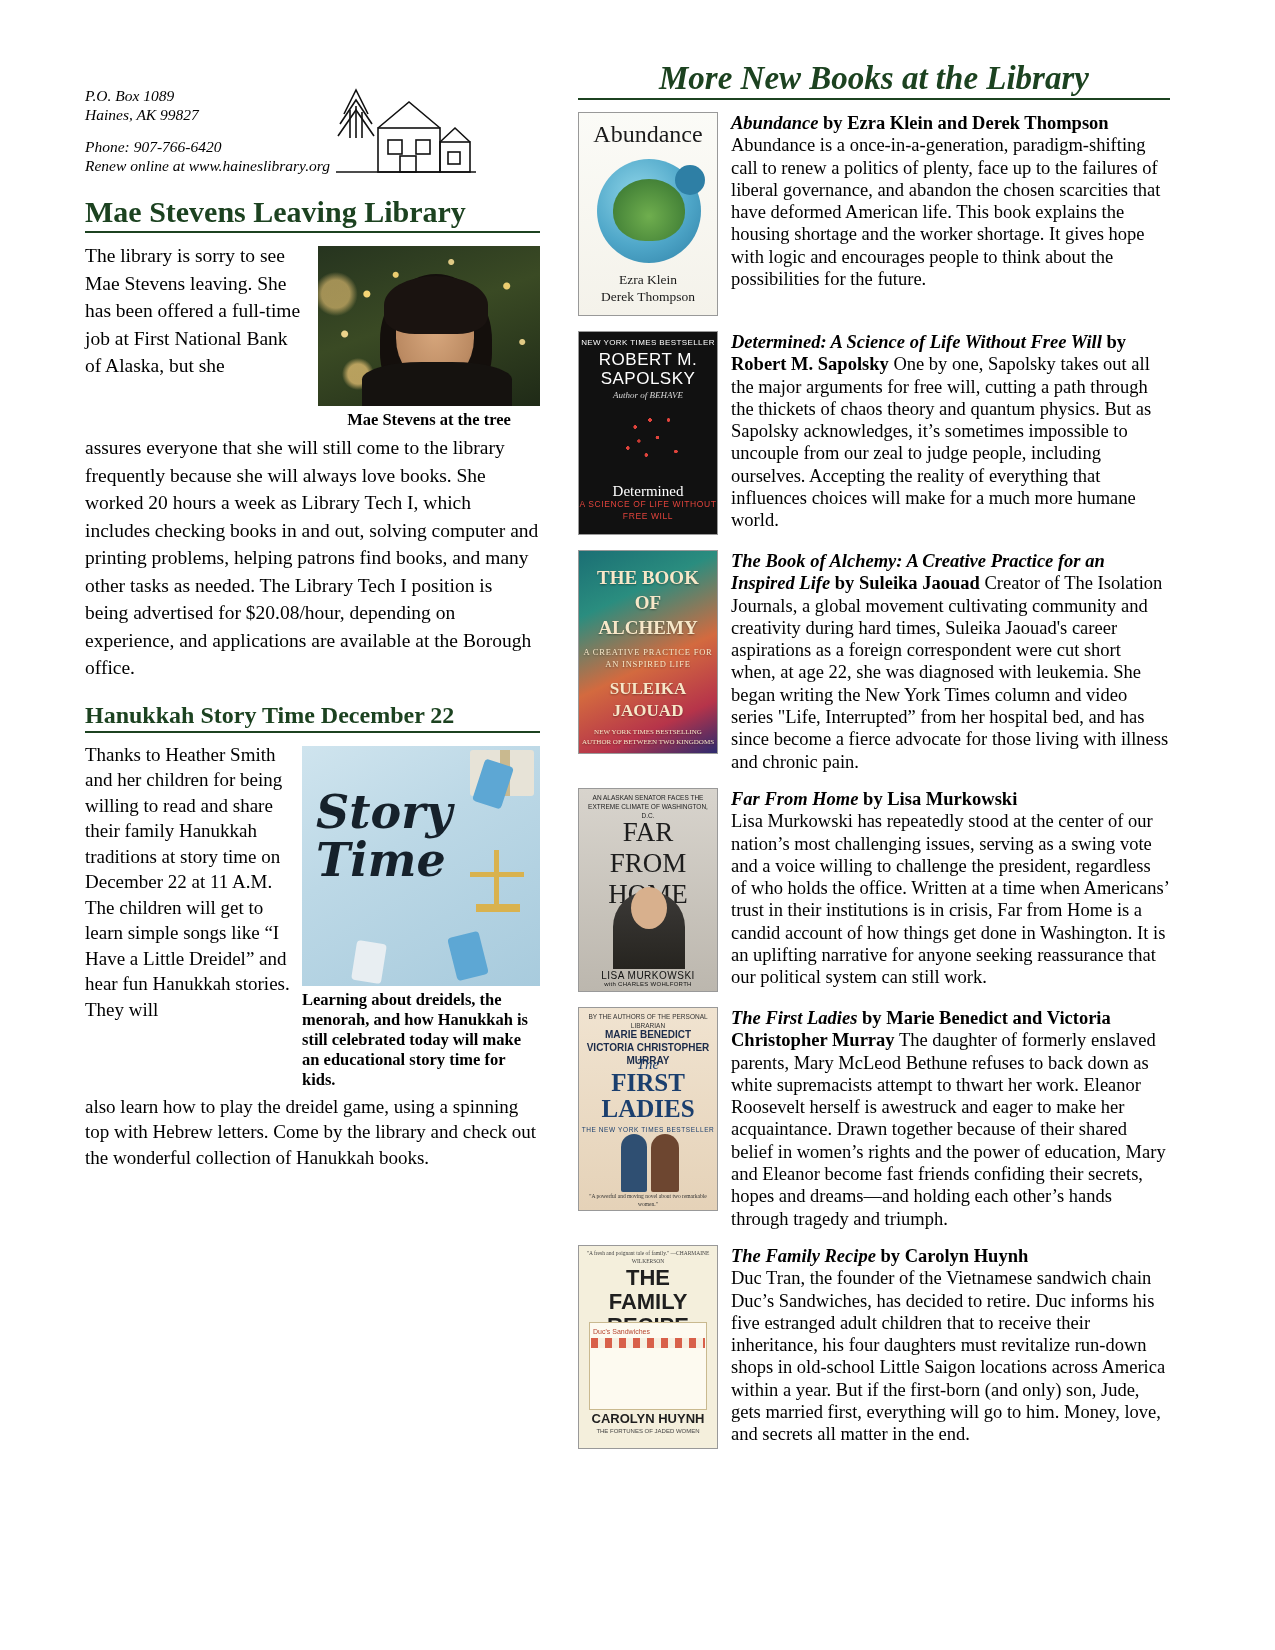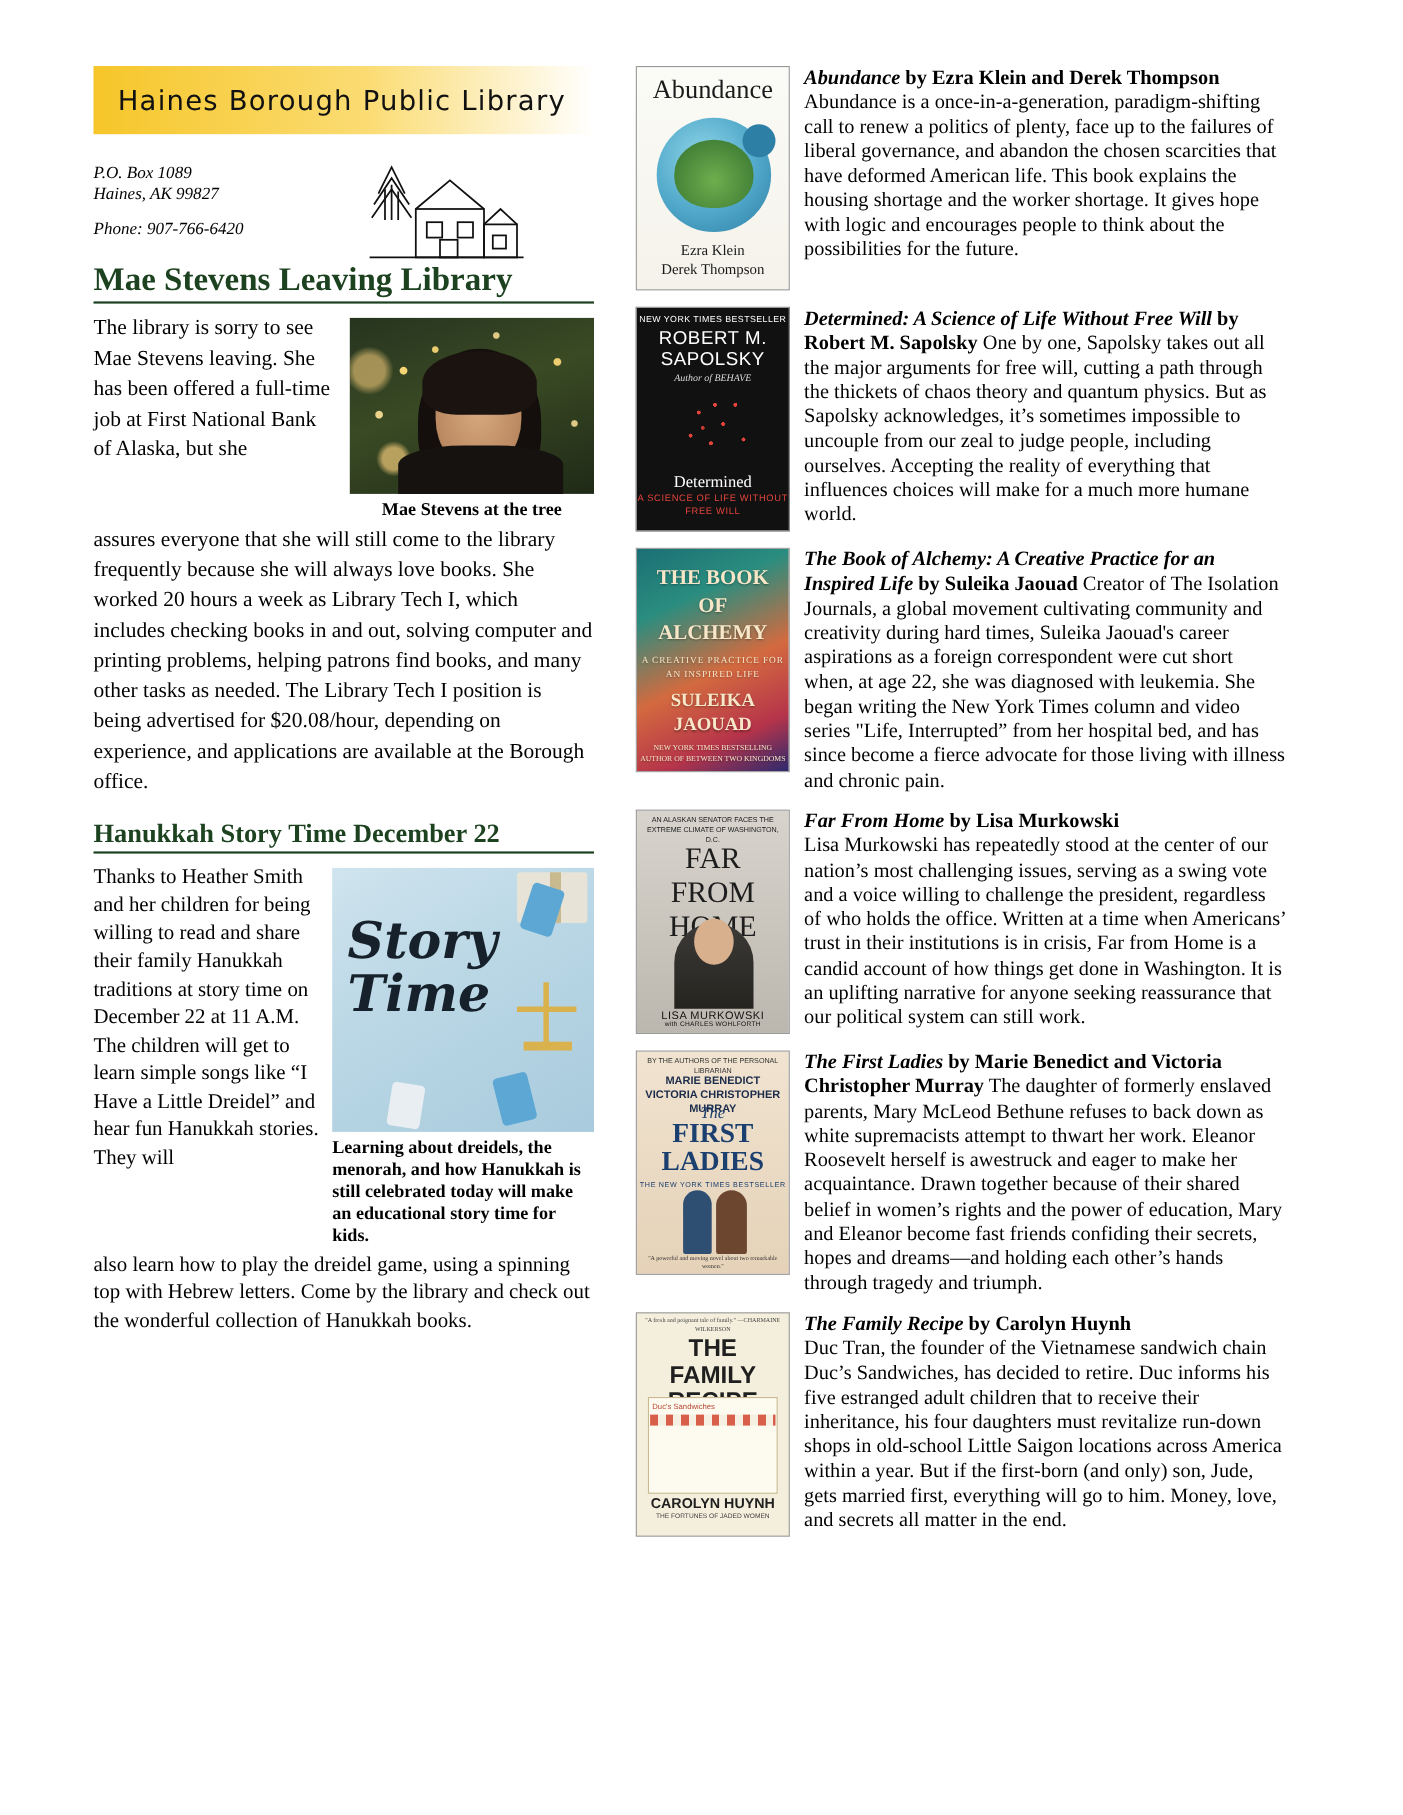--- a/index.html
+++ b/index.html
@@ -399,31 +399,29 @@
   .cv-family .auth small { display:block; font-weight:normal; font-size:6px; margin-top:2px; color:#444; }
 </style>
 </head>
 <body>
 
 <div class="page">
   <div class="columns">
 
     <div class="col-left">
 
-      <div class="masthead">
-        <div class="masthead-title">Haines Borough Public Library</div>
-      </div>
 
       <div class="address-block">
         <div class="grp">
           <div>P.O. Box 1089</div>
           <div>Haines, AK 99827</div>
         </div>
         <div class="grp">
           <div>Phone: 907-766-6420</div>
+          <div>Renew online at www.haineslibrary.org</div>
         </div>
         <svg class="library-logo" viewBox="0 0 150 115">
           <g stroke="#111" stroke-width="1.6" fill="none">
             <path d="M20 58 L20 30 M26 58 L26 26 M32 58 L32 32"></path>
             <path d="M14 34 L26 10 L38 34 M10 44 L26 20 L42 44 M8 56 L26 30 L44 56"></path>
             <rect x="48" y="48" width="62" height="44"></rect>
             <path d="M48 48 L79 22 L110 48"></path>
             <rect x="58" y="60" width="14" height="14"></rect>
             <rect x="86" y="60" width="14" height="14"></rect>
             <rect x="70" y="76" width="16" height="16"></rect>
@@ -468,20 +466,21 @@
           </div>
           <div class="caption left" style="width:238px;">Learning about dreidels, the  menorah, and how Hanukkah is still celebrated today will make an educational story time for kids.</div>
         </div>
         <span>Thanks to Heather Smith and her children for being willing to read and share their family Hanukkah traditions at story time on December 22 at 11 A.M. The children will get to learn simple songs like “I Have a Little Dreidel” and hear fun Hanukkah stories. They will</span>
         <div style="clear:both"></div>
         <span>also learn how to play the dreidel game, using a spinning top with Hebrew letters. Come by the library and check out the wonderful collection of Hanukkah books.</span>
       </div>
     </div>
 
     <div class="col-right">
+      <div class="head-right">More New Books at the Library</div>
 
       <div class="book-item">
         <div class="book-cover cv-abundance">
           <div class="ttl">Abundance</div>
           <div class="globe"></div>
           <div class="land"></div>
           <div class="dot"></div>
           <div class="auth">
             <span>Ezra Klein</span><br>
             <span>Derek Thompson</span>

